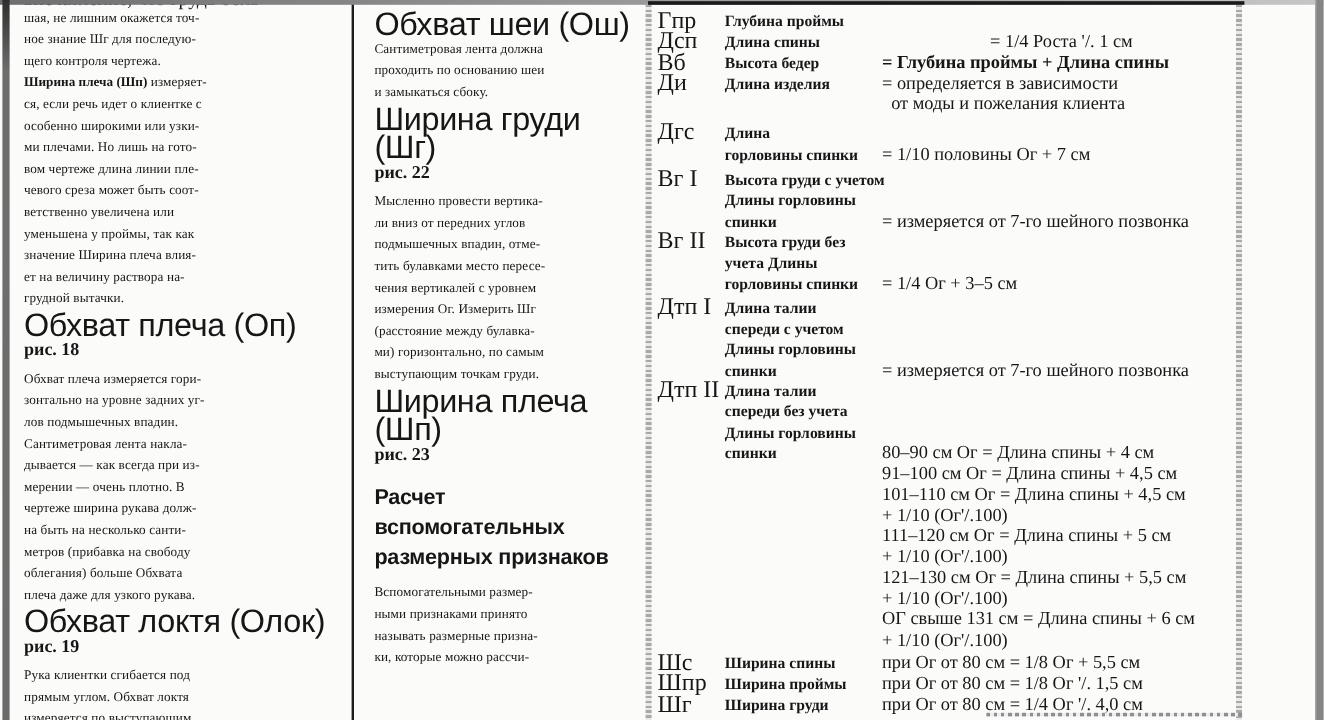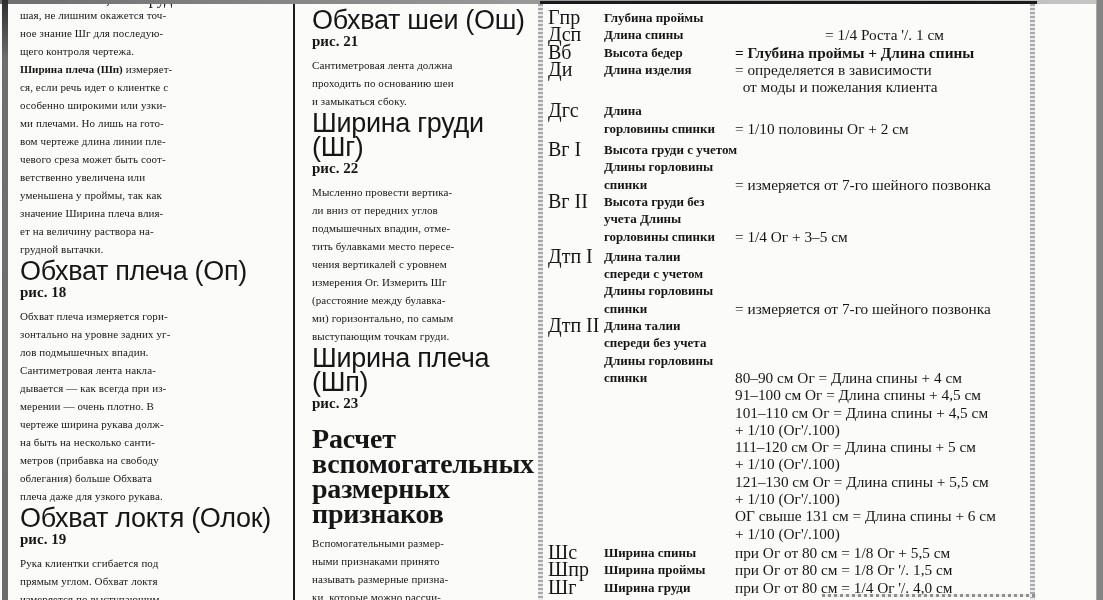--- a/index.html
+++ b/index.html
@@ -29,21 +29,21 @@
   
   .col{position:absolute;top:0}
   #col-left{left:20px;width:268px;padding-top:6px}
   #col-mid{left:312px;width:224px;padding-top:8px}
   p.body{margin:0;font-size:11px;line-height:18px;white-space:pre-line;letter-spacing:.1px}
   p.body b{letter-spacing:0}
   .clip-line{position:absolute;top:-11px;left:0;font-size:16.5px;white-space:nowrap}
   .h{font-family:"Liberation Sans",sans-serif;font-weight:400;font-size:27px;line-height:24px;
      letter-spacing:-.3px;margin:1px 0 0}
   .fig{font-weight:bold;font-size:15px;line-height:17px;margin:1px 0 6px}
-  .section-h{font-family:Liberation Serif, serif;font-weight:700;font-size:28px;line-height:25px;
+  .section-h{font-family:Liberation Sans, sans-serif;font-weight:700;font-size:18px;line-height:25px;
      margin:14px 0 8px;white-space:pre-line;letter-spacing:-.2px}
 
   
   #meas-table{position:absolute;left:548px;top:0;width:486px;padding-top:9px}
   .trow{display:flex;align-items:flex-start}
   .c-abbr{width:56px;flex:0 0 56px;font-weight:normal;font-size:20px;line-height:17.3px;white-space:pre}
   .c-name{width:131px;flex:0 0 131px;font-weight:bold;font-size:13px;line-height:17.3px;white-space:pre}
   .c-form{flex:1;font-size:15.3px;line-height:17.3px;white-space:pre}
   .trow:nth-child(4){margin-bottom:7px}
   .trow:nth-child(5){margin-bottom:4px}
@@ -94,21 +94,20 @@
 плеча даже для узкого рукава.</p>
   <h3 class="h">Обхват локтя (Олок)</h3>
   <div class="fig">рис. 19</div>
   <p class="body">Рука клиентки сгибается под
 прямым углом. Обхват локтя
 измеряется по выступающим</p>
 </div>
 
 <div id="col-mid" class="col">
   <h3 class="h" style="margin-top:0">Обхват шеи (Ош)</h3>
-  <div class="fig">рис. 21</div>
   <p class="body">Сантиметровая лента должна
 проходить по основанию шеи
 и замыкаться сбоку.</p>
   <h3 class="h">Ширина груди (Шг)</h3>
   <div class="fig">рис. 22</div>
   <p class="body">Мысленно провести вертика-
 ли вниз от передних углов
 подмышечных впадин, отме-
 тить булавками место пересе-
 чения вертикалей с уровнем
@@ -146,21 +145,21 @@
       <div class="trow">
         <div class="c-abbr">Ди</div>
         <div class="c-name">Длина изделия</div>
         <div class="c-form" style="padding-top: 0px;">= определяется в зависимости
   от моды и пожелания клиента</div>
       </div>
       <div class="trow">
         <div class="c-abbr">Дгс</div>
         <div class="c-name">Длина
 горловины спинки</div>
-        <div class="c-form" style="padding-top: 17.3px;">= 1/10 половины Ог + 2 см</div>
+        <div class="c-form" style="padding-top: 17.3px;">= 1/10 половины Ог + 7 см</div>
       </div>
       <div class="trow">
         <div class="c-abbr">Вг I</div>
         <div class="c-name">Высота груди с учетом
 Длины горловины
 спинки</div>
         <div class="c-form" style="padding-top: 34.6px;">= измеряется от 7-го шейного позвонка</div>
       </div>
       <div class="trow">
         <div class="c-abbr">Вг II</div>

